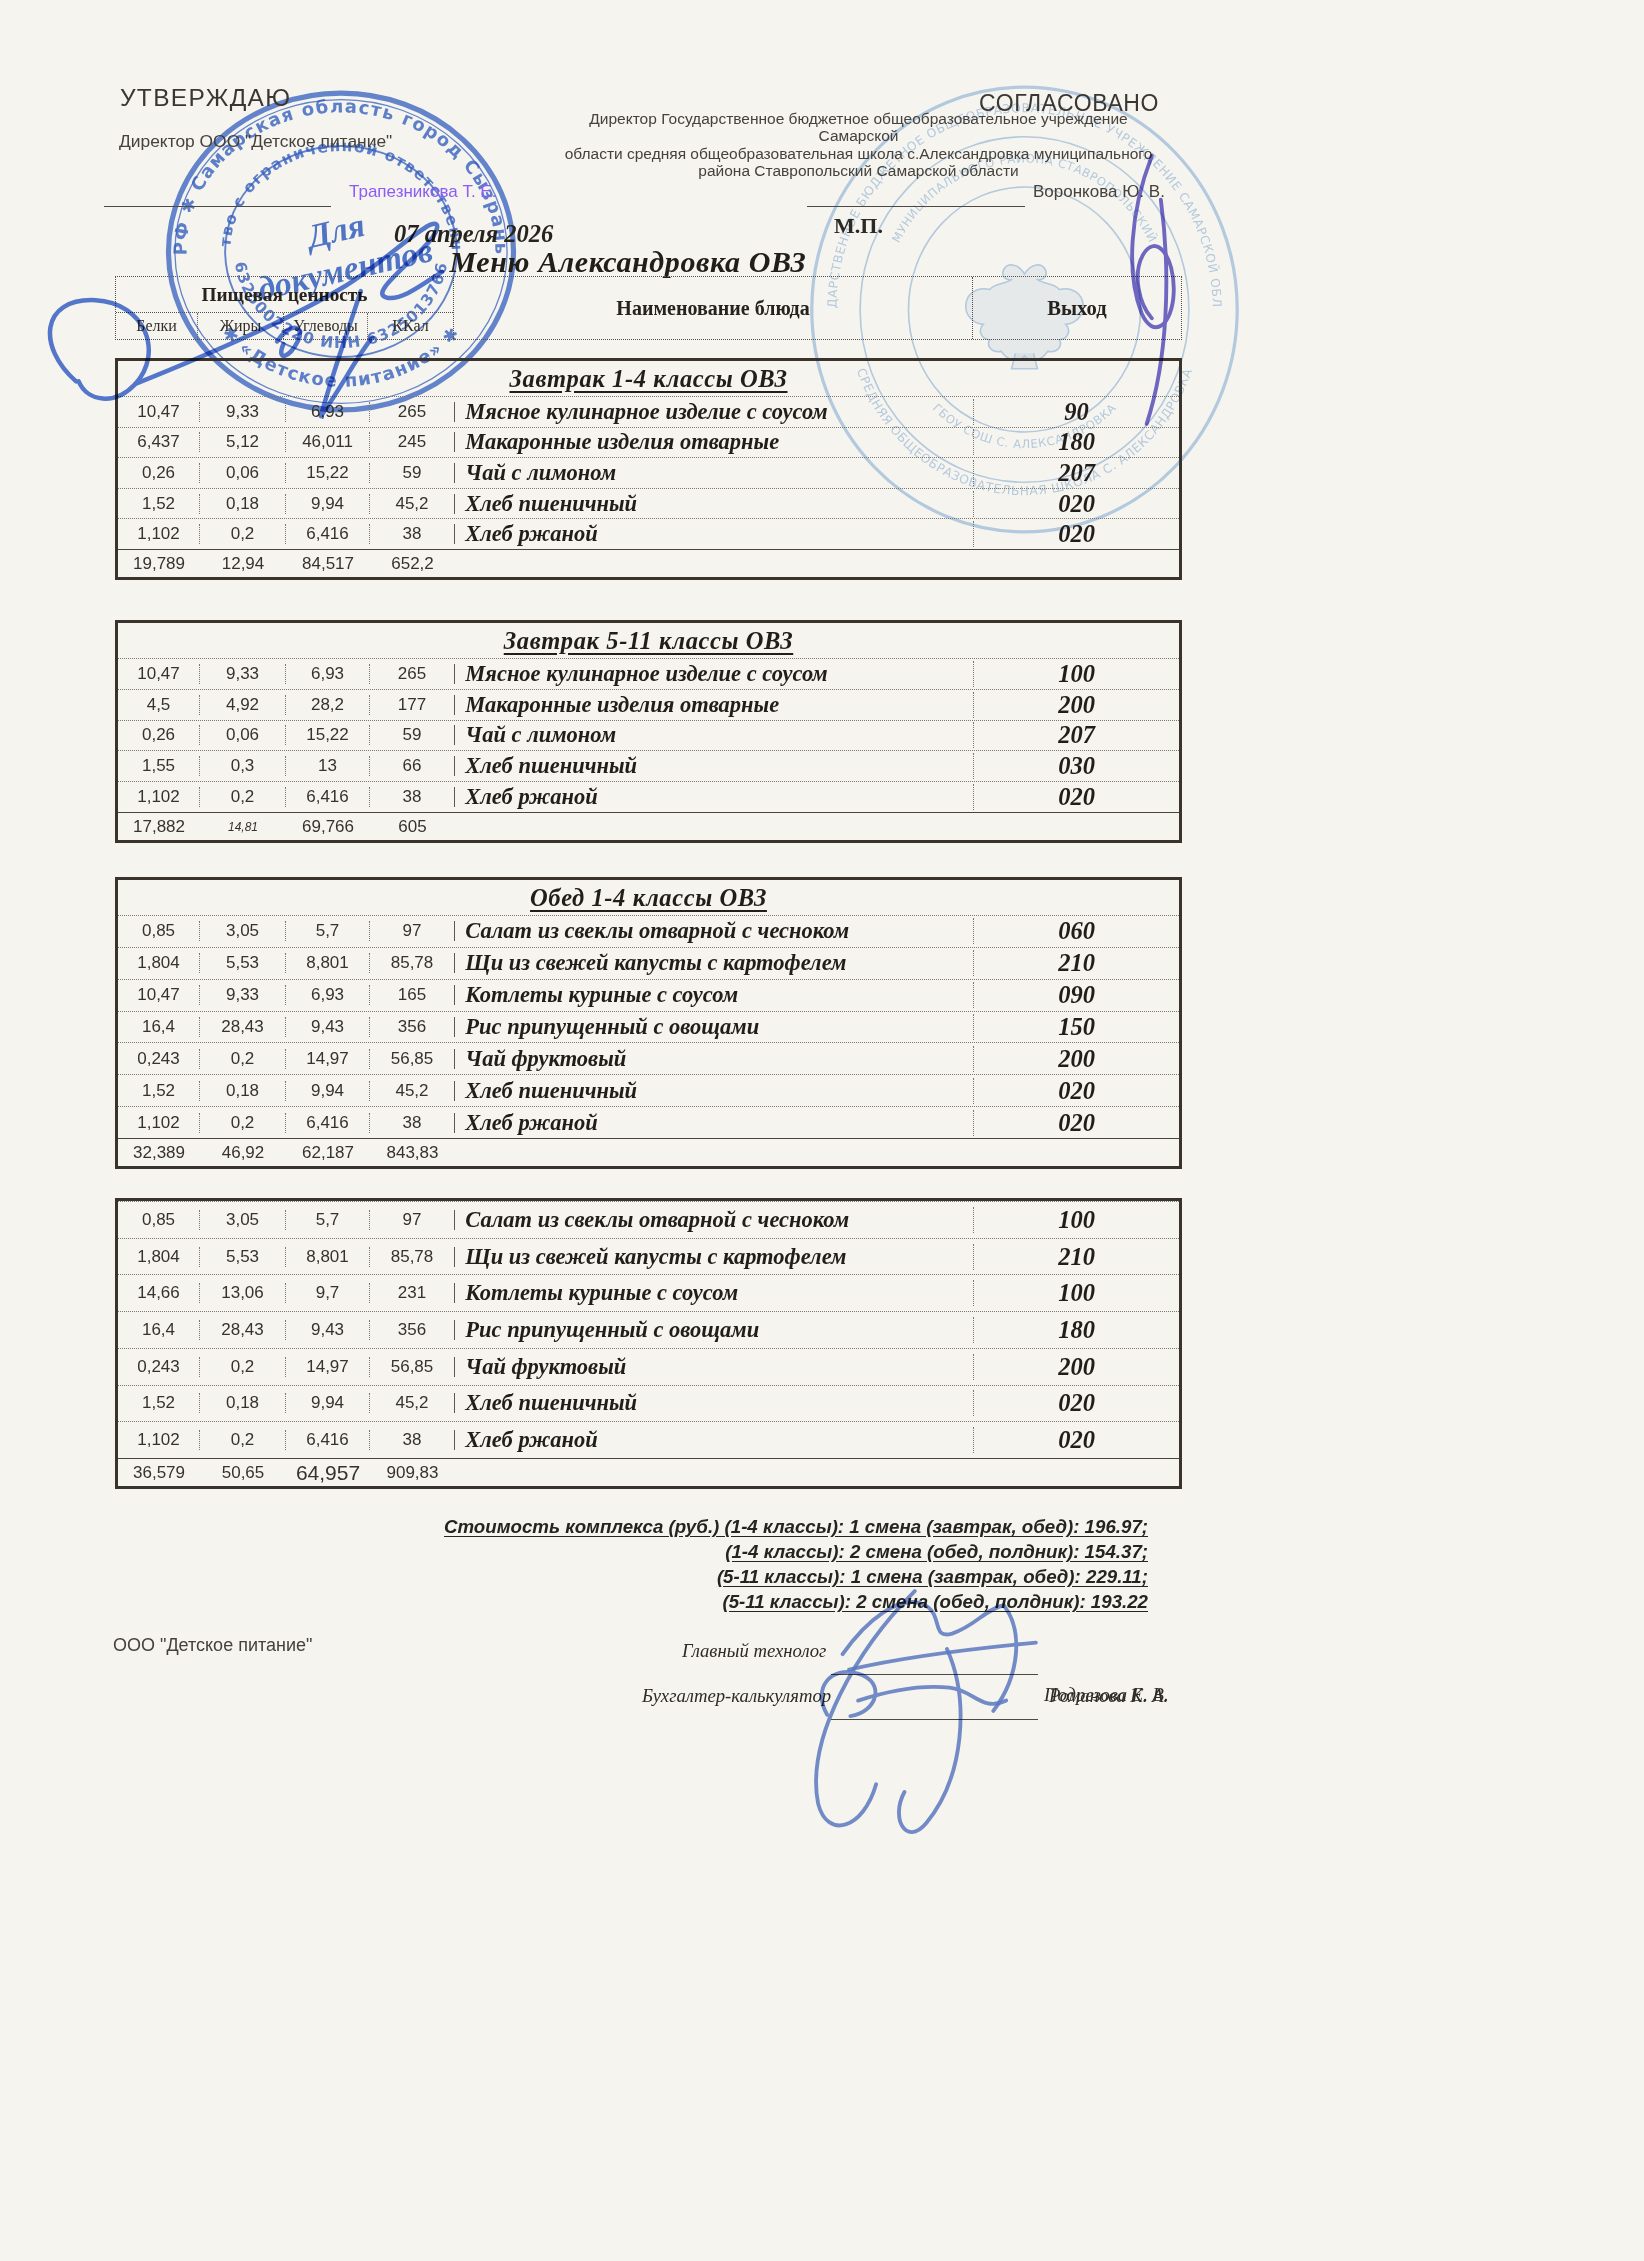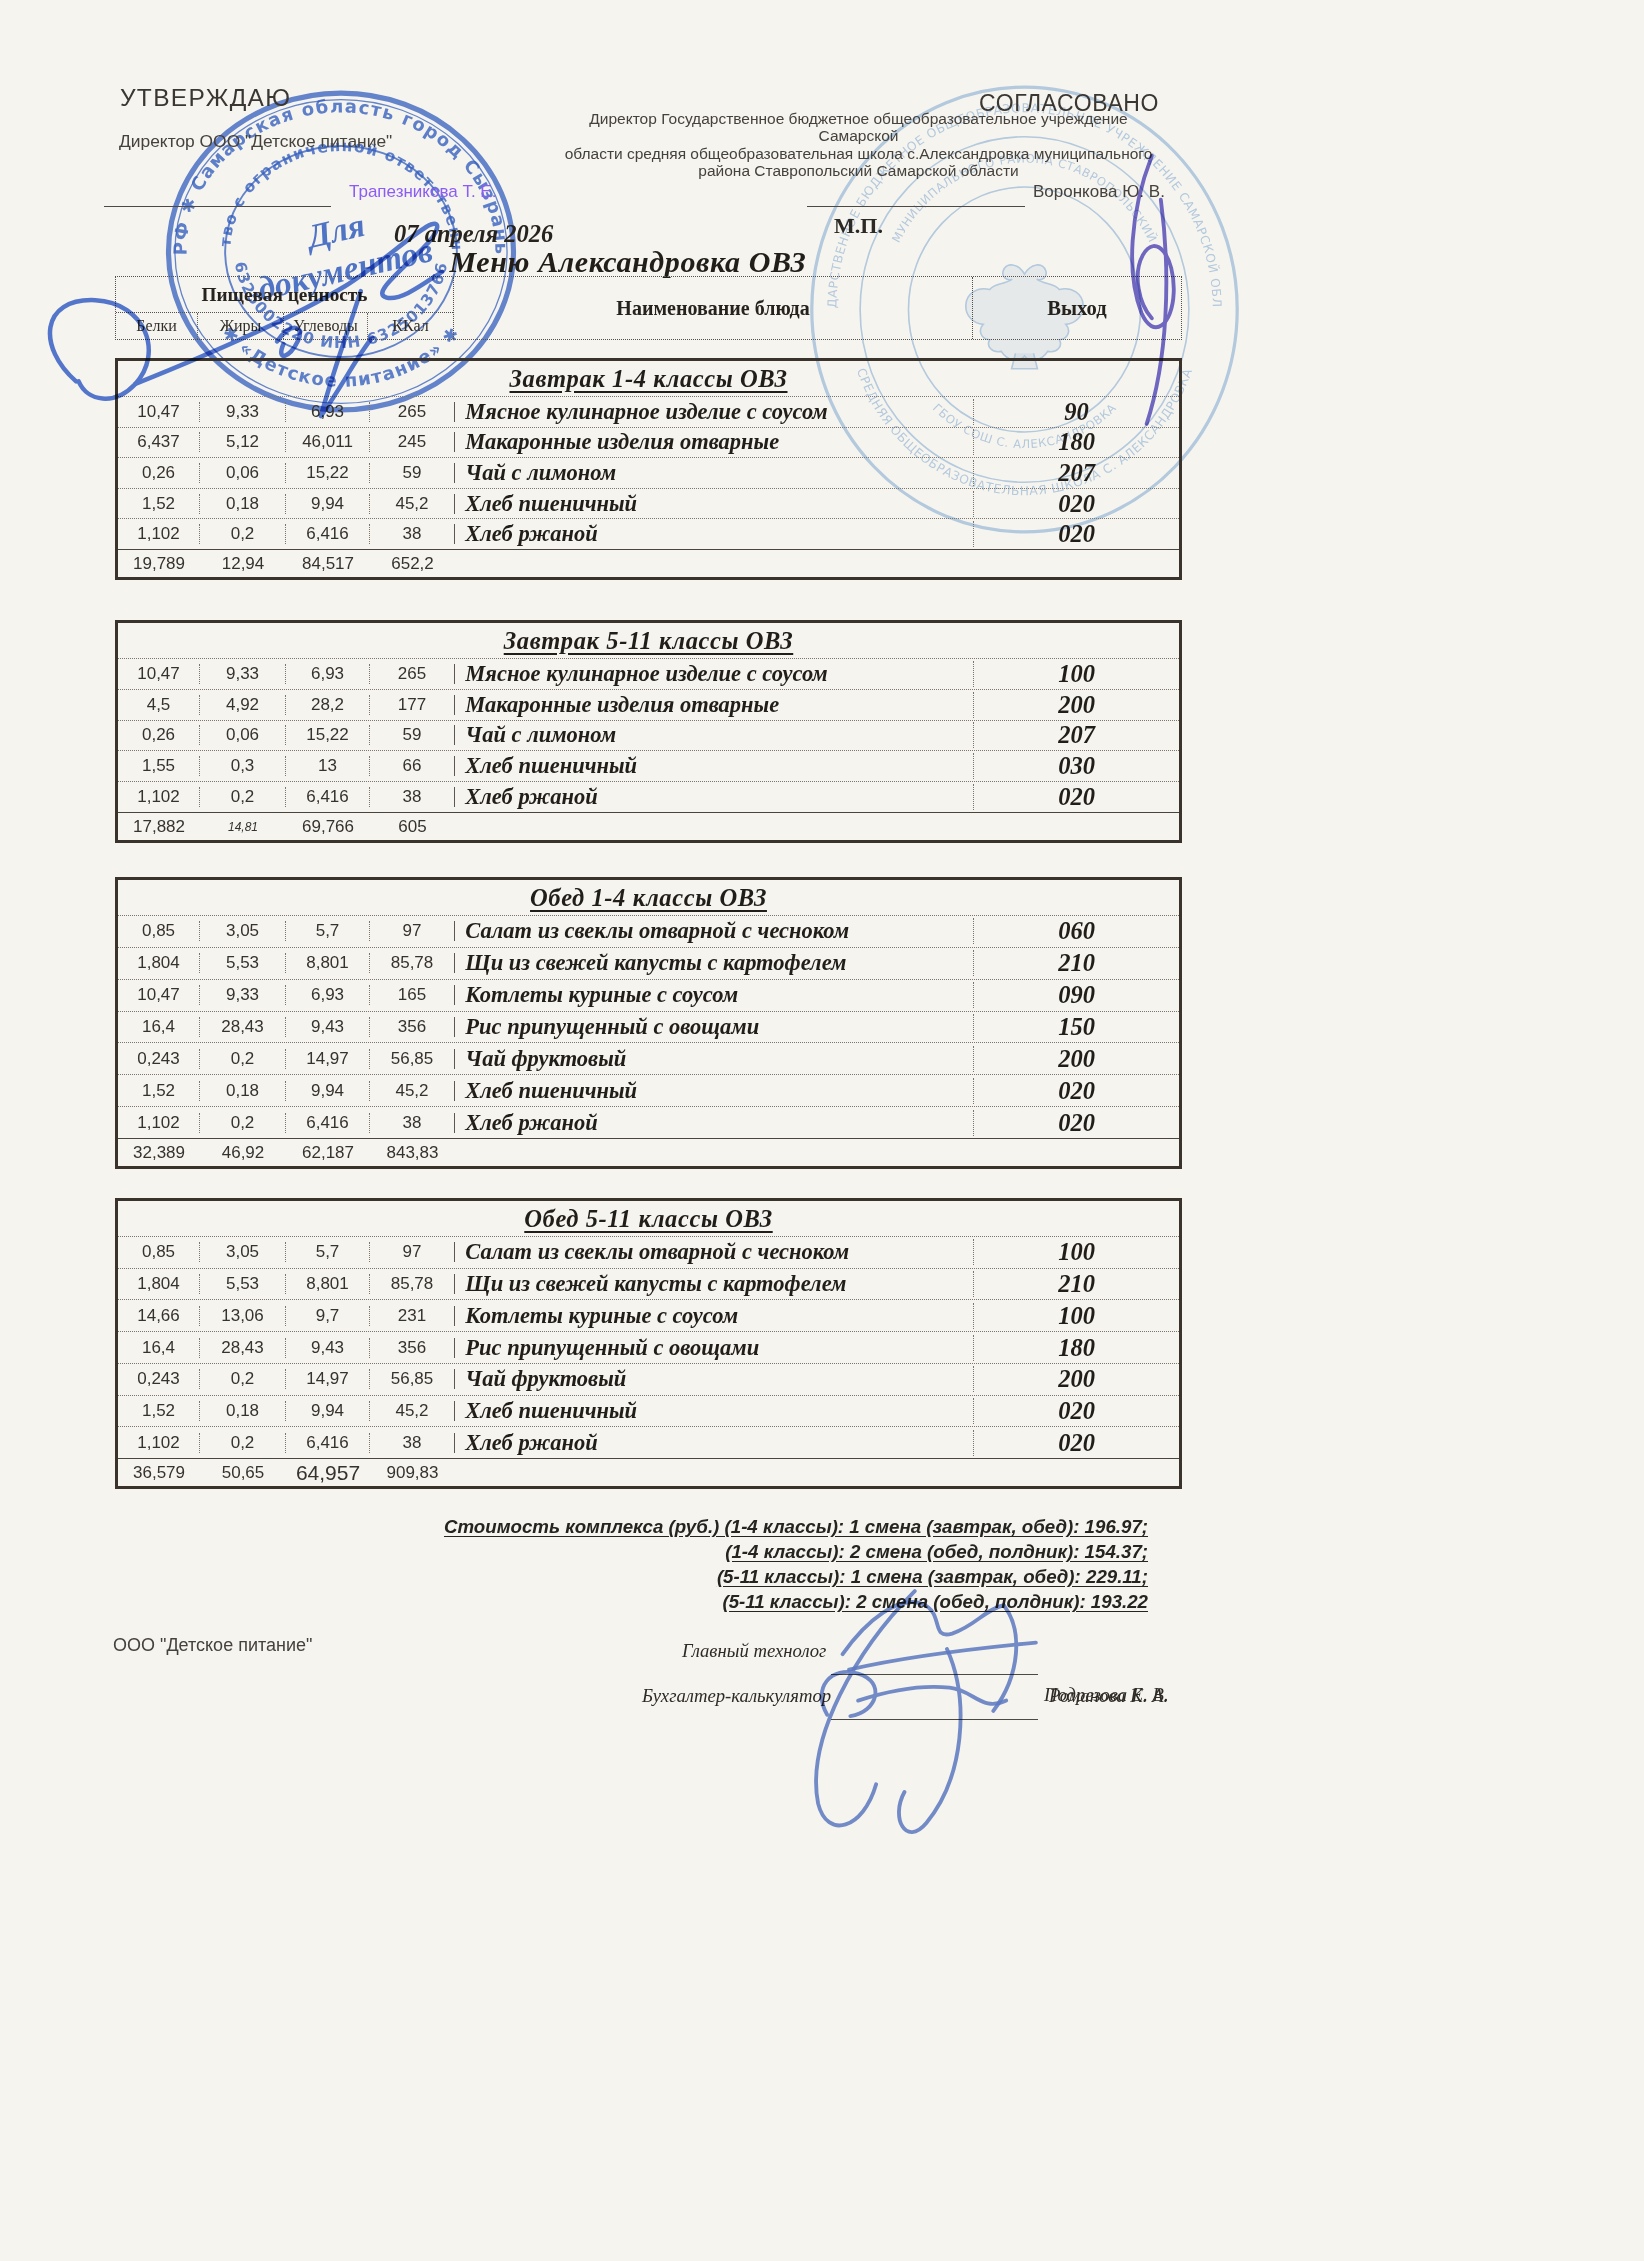--- a/index.html
+++ b/index.html
@@ -334,23 +334,20 @@
         </div>
     <div class="mb-totals">
           <div class="cell w1" style="font-size: 17px;">32,389</div>
           <div class="cell w2" style="font-size: 17px;">46,92</div>
           <div class="cell w3" style="font-size: 17px;">62,187</div>
           <div class="cell w4" style="font-size: 17px;">843,83</div>
         </div>
   </section>
 
   <section class="menu-box" style="top: 1198px; height: 291px;">
-    <div class="mb-title">
-          <span>Обед 5-11 классы ОВЗ</span>
-        </div>
     <div class="mb-rows">
           <div class="mb-row">
             <div class="c-num w1 cell">0,85</div>
             <div class="c-num w2 cell">3,05</div>
             <div class="c-num w3 cell">5,7</div>
             <div class="c-num w4 c4 cell">97</div>
             <div class="c-dish cell">Салат из свеклы отварной с чесноком</div>
             <div class="c-out cell">100</div>
           </div>
           <div class="mb-row">

